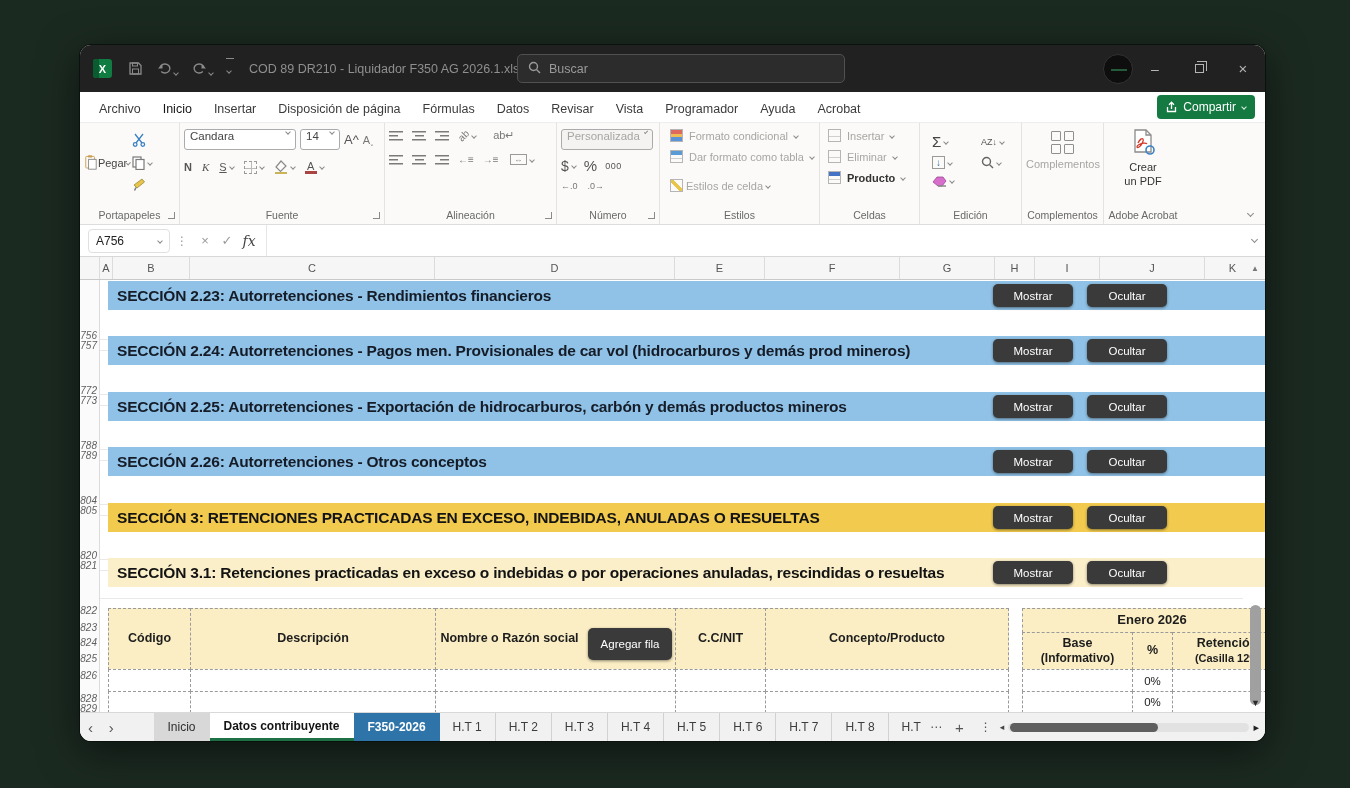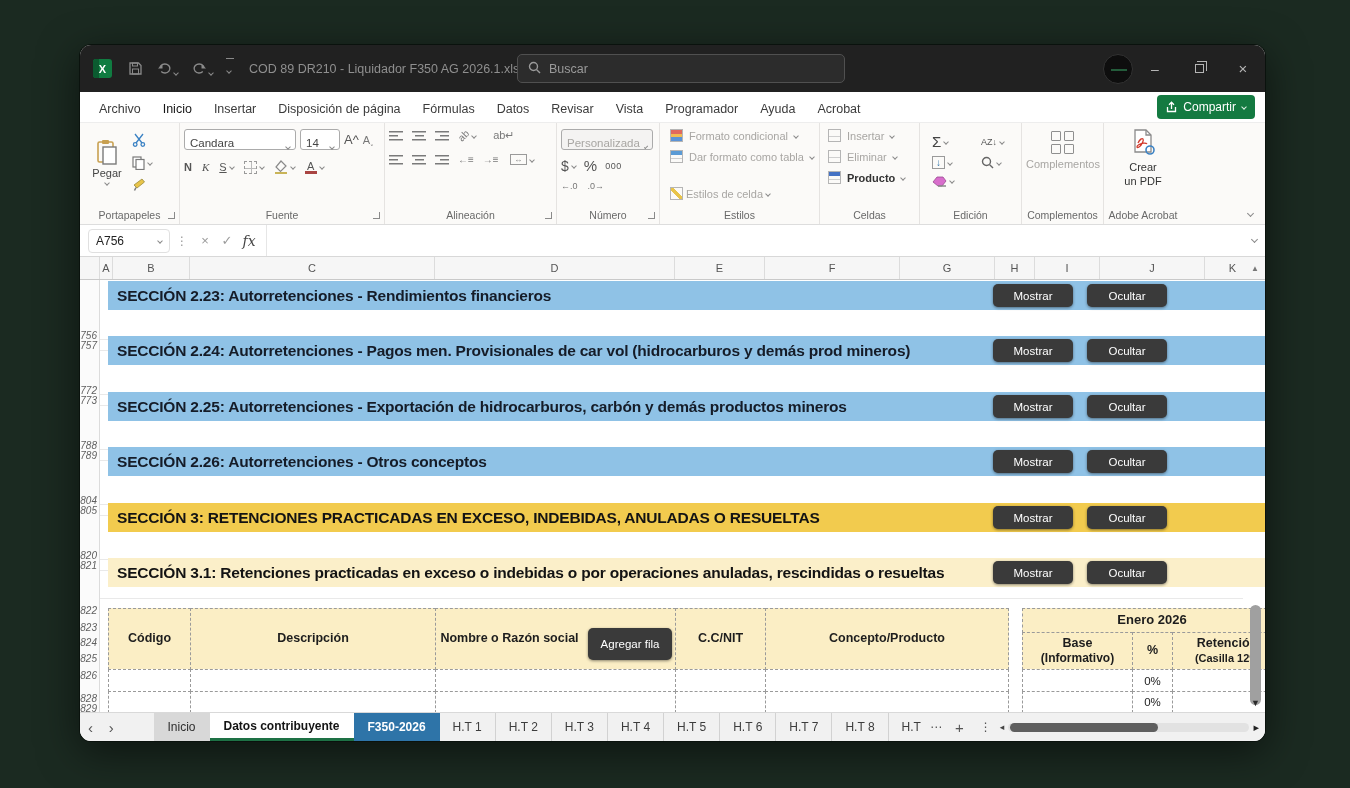--- a/index.html
+++ b/index.html
@@ -44,29 +44,29 @@
   .share-btn { position:absolute; right:10px; top:3px; height:24px; background:#147A41; color:#fff; border-radius:4px;
     display:flex; align-items:center; gap:6px; padding:0 9px; font-size:12px; }
   .share-btn .cv { border-color:#dff0e5; }
 
   
   .ribbon { height:103px; background:#FBFAF8; border-top:1px solid #EDEDED; border-bottom:1px solid #DDDDDD; display:flex; position:relative; font-size:11px; color:#444; }
   .rg { position:relative; height:100%; border-right:1px solid #E5E3E1; padding:6px 4px 18px; }
   .rg-label { position:absolute; bottom:3px; left:0; right:0; text-align:center; font-size:10.5px; color:#696969; white-space:nowrap; }
   .launcher { position:absolute; bottom:5px; right:4px; width:7px; height:7px; border-right:1.2px solid #8a8a8a; border-bottom:1.2px solid #8a8a8a; }
   .dis { color:#A8A6A3; }
-  .combo { border:1px solid #ABABAB; border-radius:3px; background:#fff; height:21px; display:flex; align-items:flex-end; padding:0 5px; gap:5px; font-size:11.5px; justify-content:space-between; }
+  .combo { border:1px solid #ABABAB; border-radius:3px; background:#fff; height:21px; display:flex; align-items:flex-start; padding:0 5px; gap:5px; font-size:11.5px; justify-content:space-between; }
   .icbtn { display:inline-flex; align-items:center; gap:3px; }
   .lines3 { width:14px; height:10px; background:
       linear-gradient(#7a7a7a,#7a7a7a) 0 0/14px 1.5px no-repeat,
       linear-gradient(#7a7a7a,#7a7a7a) var(--p,0) 4.2px/9px 1.5px no-repeat,
       linear-gradient(#7a7a7a,#7a7a7a) 0 8.4px/14px 1.5px no-repeat; display:inline-block; }
   .lines3.c { --p:center; } .lines3.r { --p:100%; }
   .row { display:flex; align-items:center; }
-  .paste-big { display:flex; flex-direction:column; align-items:center; width:46px; margin-top:2px; }
+  .paste-big { display:flex; flex-direction:row; align-items:center; width:46px; margin-top:2px; }
   .styl-ic { width:13px; height:13px; border:1px solid #b5b5b5; display:inline-block; flex:none; }
   .ic-cf { background:linear-gradient(180deg,#e0695e 0 34%,#f0bb53 34% 67%,#5b93d6 67%); }
   .ic-tbl { background:linear-gradient(#5B9BD5,#5B9BD5) 0 0/13px 4px no-repeat, linear-gradient(#cfcfcf,#cfcfcf) 0 7px/13px 1px no-repeat; }
   .ic-cs { background:linear-gradient(45deg,transparent 38%,#E8C44A 38% 62%,transparent 62%); }
   .ic-fmt { background:linear-gradient(#4472C4,#4472C4) 0 0/13px 4px no-repeat, linear-gradient(#cfcfcf,#cfcfcf) 0 7px/13px 1px no-repeat; }
   .edit-grid { display:grid; grid-template-columns:auto auto; gap:6px 14px; margin-top:4px; align-items:center; }
   .fill-ic { width:13px; height:13px; border:1.2px solid #9a9a9a; color:#2E74A8; font-size:10px; display:flex; align-items:center; justify-content:center; }
   .addin-ic { width:24px; height:24px; display:grid; grid-template-columns:10px 10px; grid-template-rows:10px 10px; gap:3px; margin:2px auto 3px; }
   .addin-ic b { border:1.3px solid #8f8f8f; border-radius:1px; }
   .ribbon-collapse { position:absolute; right:12px; bottom:8px; }
@@ -323,21 +323,21 @@
       <div class="row icbtn" style="gap:6px">
         <span class="styl-ic ic-cf"></span>
         <span class="dis">Formato condicional</span>
         <span class="cv sm"></span>
       </div>
       <div class="row icbtn" style="gap:6px;margin-top:8px">
         <span class="styl-ic ic-tbl"></span>
         <span class="dis">Dar formato como tabla</span>
         <span class="cv sm"></span>
       </div>
-      <div class="row icbtn" style="margin-top:24px">
+      <div class="row icbtn" style="margin-top:16px">
         <span class="styl-ic ic-cs"></span>
         <span class="dis">Estilos de celda</span>
         <span class="cv sm"></span>
       </div>
       <div class="rg-label">Estilos</div>
     </div>
 
     <div class="rg" style="width:100px;padding-left:8px">
       <div class="row icbtn" style="gap:6px">
         <span class="styl-ic" style="background:linear-gradient(#cfcfcf,#cfcfcf) 0 6px/13px 1px no-repeat"></span>

